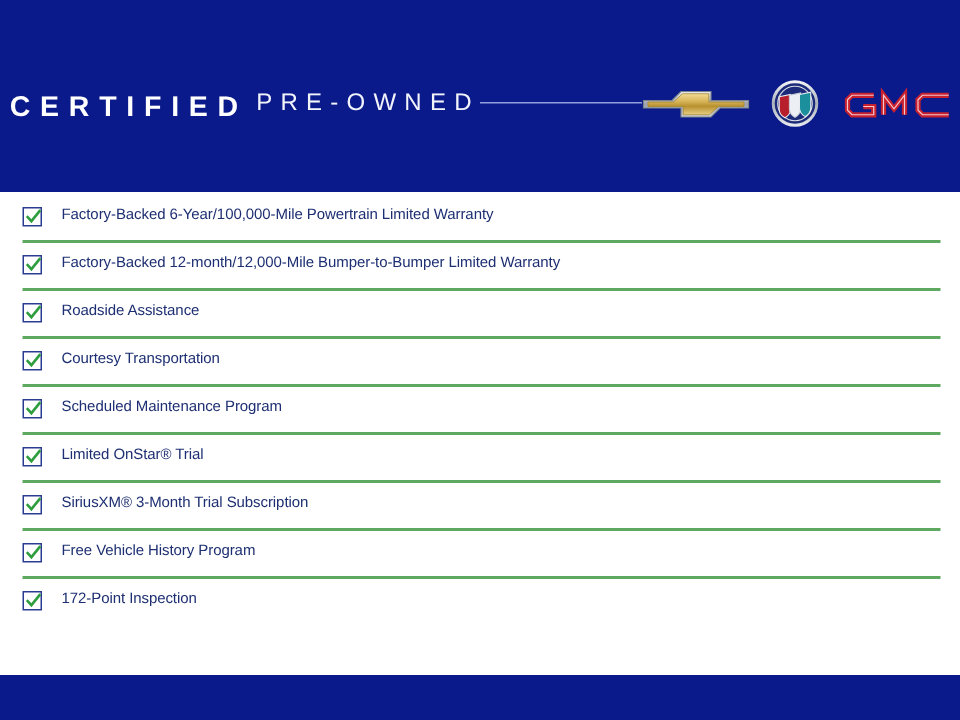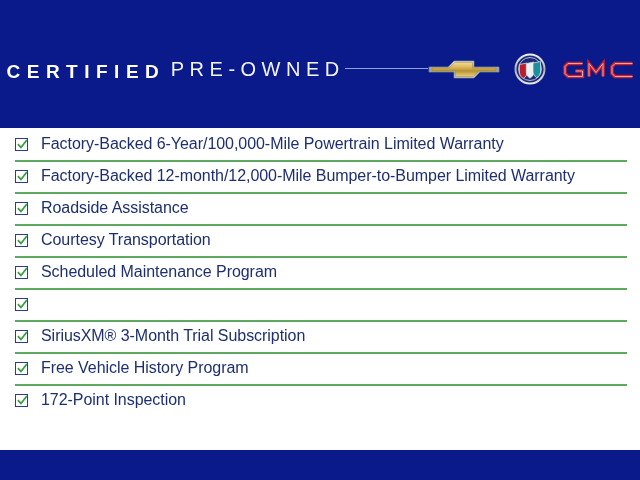--- a/index.html
+++ b/index.html
@@ -40,21 +40,21 @@
     font-size: 19px;
     font-weight: bold;
     letter-spacing: 6.5px;
     text-indent: 6.5px;
     line-height: 1;
     white-space: nowrap;
   }
   .hdr-subtitle {
     margin-top: 10px;
     color: #f2f4fb;
-    font-size: 20px;
+    font-size: 16px;
     font-weight: 400;
     letter-spacing: 5.5px;
     text-indent: 5.5px;
     line-height: 1;
     white-space: nowrap;
   }
   .hdr-rule {
     margin-top: 9px;
     width: 212px;
     height: 1px;
@@ -128,21 +128,21 @@
   .check svg {
     position: absolute;
     left: 1px;
     top: 0px;
     width: 11px;
     height: 11px;
     display: block;
   }
   .row-label {
     color: #1d2f72;
-    font-size: 16px;
+    font-size: 10px;
     line-height: 1;
     white-space: nowrap;
     letter-spacing: -0.05px;
   }
 
   
   .footer {
     flex: 0 0 30px;
     height: 30px;
     background: #0b1a8a;
@@ -261,20 +261,21 @@
           </svg>
         </span>
         <span class="row-label">Scheduled Maintenance Program</span>
       </li>
       <li class="row">
         <span class="check">
           <svg viewBox="0 0 12 12" xmlns="http://www.w3.org/2000/svg">
             <path d="M1.6 6.3 L4.3 9.2 L10.2 1.9" fill="none" stroke="#2f9e3f" stroke-width="1.9" stroke-linecap="square" stroke-linejoin="miter"></path>
           </svg>
         </span>
+        <span class="row-label">Limited OnStar® Trial</span>
       </li>
       <li class="row">
         <span class="check">
           <svg viewBox="0 0 12 12" xmlns="http://www.w3.org/2000/svg">
             <path d="M1.6 6.3 L4.3 9.2 L10.2 1.9" fill="none" stroke="#2f9e3f" stroke-width="1.9" stroke-linecap="square" stroke-linejoin="miter"></path>
           </svg>
         </span>
         <span class="row-label">SiriusXM® 3-Month Trial Subscription</span>
       </li>
       <li class="row">

